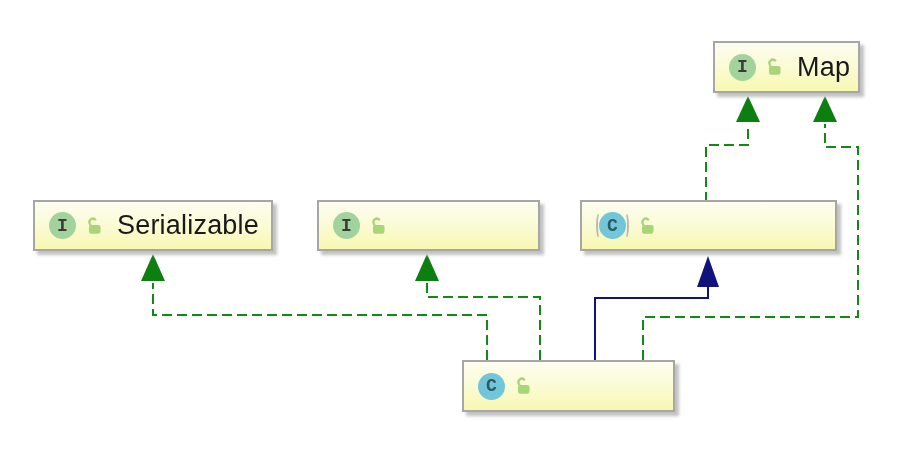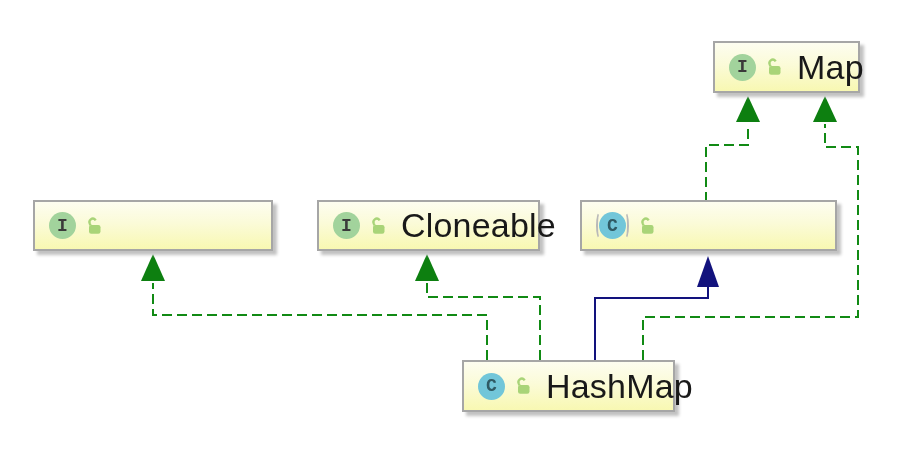--- a/index.html
+++ b/index.html
@@ -48,21 +48,21 @@
     width:7px;height:27px;
     border:2px solid transparent;
     border-radius:50%;
     flex:0 0 auto;
   }
   .paren-l{border-left-color:#b9b9b9;margin-right:-4px;}
   .paren-r{border-right-color:#b9b9b9;margin-left:-4px;}
   .lock{margin-left:8px;flex:0 0 auto;}
   .label{
     margin-left:13px;
-    font-size:34px;
+    font-size:27px;
     color:#191919;
     white-space:nowrap;
     letter-spacing:0.2px;
     text-align:center;
   }
 </style>
 </head>
 <body>
 
 <div class="canvas">
@@ -107,31 +107,31 @@
   </div>
 
   <div class="node" style="left:33px;top:200px;width:240px;height:51px;">
     <span class="type-icon iface">
       <span class="letter">I</span>
     </span>
     <svg class="lock" width="20" height="20" viewBox="0 0 20 20">
       <path d="M6.5 9.2 V7.2 A3.4 3.4 0 0 1 12.9 5.7 L13.2 6.9" fill="none" stroke="#a9d478" stroke-width="2.4" transform="rotate(-24 6.5 9.2)"></path>
       <rect x="5" y="9" width="11.5" height="8.8" rx="2.2" fill="#a9d478"></rect>
     </svg>
+    <span class="label">Serializable</span>
   </div>
 
   <div class="node" style="left:317px;top:200px;width:223px;height:51px;">
     <span class="type-icon iface">
       <span class="letter">I</span>
     </span>
     <svg class="lock" width="20" height="20" viewBox="0 0 20 20">
       <path d="M6.5 9.2 V7.2 A3.4 3.4 0 0 1 12.9 5.7 L13.2 6.9" fill="none" stroke="#a9d478" stroke-width="2.4" transform="rotate(-24 6.5 9.2)"></path>
       <rect x="5" y="9" width="11.5" height="8.8" rx="2.2" fill="#a9d478"></rect>
     </svg>
-    <span class="label">Cloneable</span>
   </div>
 
   <div class="node" style="left:580px;top:200px;width:257px;height:51px;">
     <span class="icon-wrap">
       <span class="paren paren-l"></span>
       <span class="type-icon cls">
         <span class="letter">C</span>
       </span>
       <span class="paren paren-r"></span>
     </span>
@@ -142,16 +142,15 @@
   </div>
 
   <div class="node" style="left:462px;top:360px;width:213px;height:52px;">
     <span class="type-icon cls">
       <span class="letter">C</span>
     </span>
     <svg class="lock" width="20" height="20" viewBox="0 0 20 20">
       <path d="M6.5 9.2 V7.2 A3.4 3.4 0 0 1 12.9 5.7 L13.2 6.9" fill="none" stroke="#a9d478" stroke-width="2.4" transform="rotate(-24 6.5 9.2)"></path>
       <rect x="5" y="9" width="11.5" height="8.8" rx="2.2" fill="#a9d478"></rect>
     </svg>
-    <span class="label">HashMap</span>
   </div>
 
 </div>
 
 </body></html>

